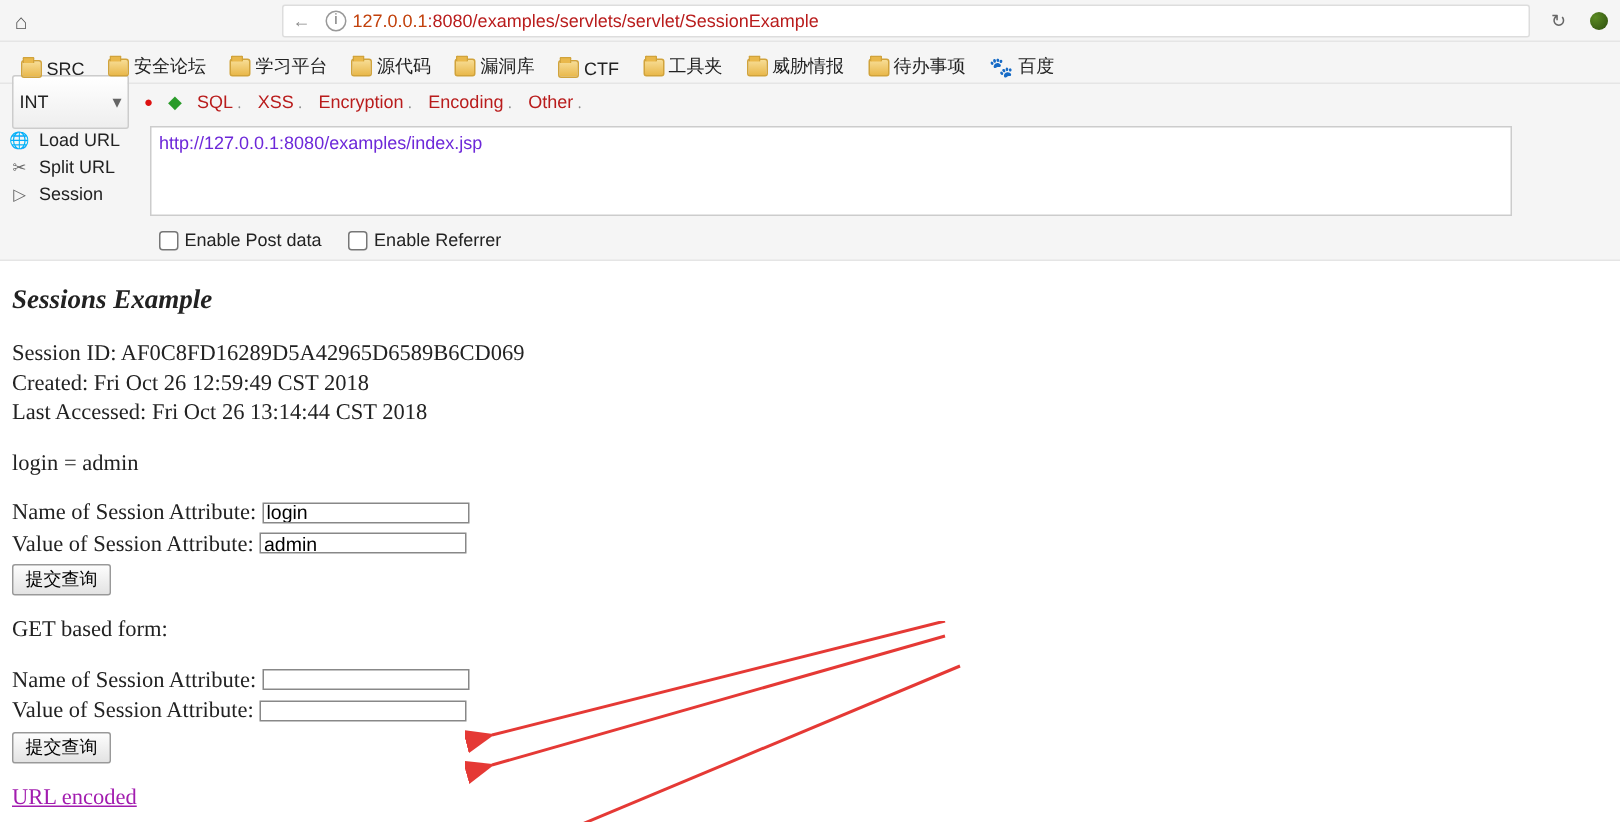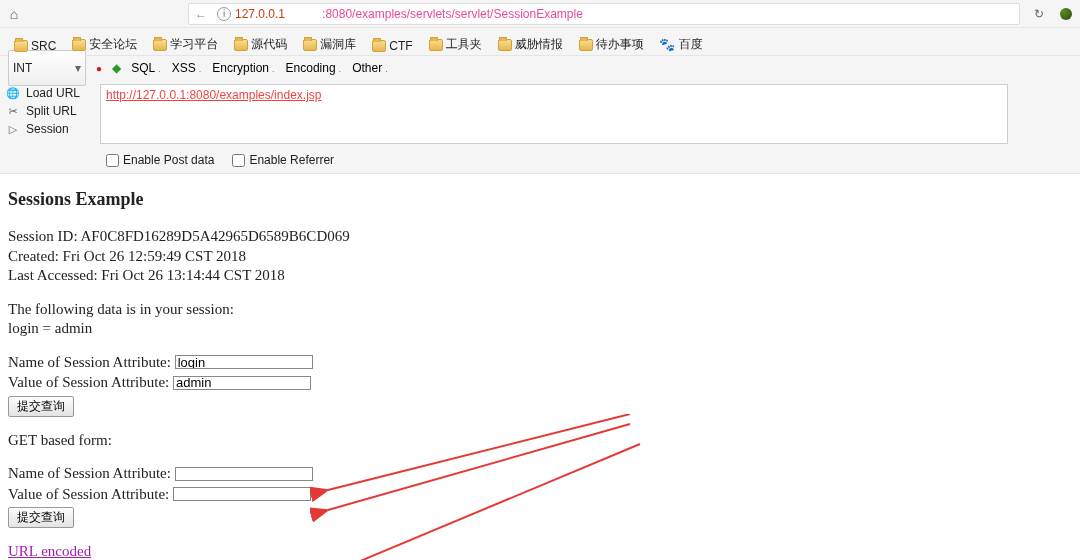--- a/index.html
+++ b/index.html
@@ -4,46 +4,46 @@
 <style>
   * { margin:0; padding:0; box-sizing:border-box; }
   body { font-family: Arial, "Microsoft YaHei", sans-serif; font-size:12px; color:#222; background:#fff; width:1080px; }
   .topbar { display:flex; align-items:center; height:28px; background:#f5f5f5; border-bottom:1px solid #e5e5e5; }
   .home-btn { width:28px; text-align:center; font-size:14px; color:#555; cursor:pointer; }
   .nav-spacer { flex:0 0 160px; }
   .url-area { flex:1; display:flex; align-items:center; background:#fff; border:1px solid #ddd; height:22px; border-radius:2px; margin-right:6px; }
   .nav-back { padding:0 6px; color:#888; }
   .info-ico { width:14px; height:14px; border:1px solid #999; border-radius:50%; display:inline-flex; align-items:center; justify-content:center; font-size:10px; color:#777; margin:0 4px; }
   .url-host { color:#c2410c; }
-  .url-path { color:#ec4899;margin-left:37px; }
+  .url-path { color:#b91c1c; }
   .reload { padding:0 8px; color:#666; }
   .green-dot { width:12px; height:12px; border-radius:50%; background:radial-gradient(circle at 30% 30%, #5a8a22, #2d4d0f); margin:0 8px; }
   .bm-bar { display:flex; align-items:flex-end; height:28px; background:#f5f5f5; border-bottom:1px solid #e5e5e5; padding:0 8px; gap:4px; }
   .bm-item { display:flex; align-items:center; gap:3px; padding:2px 6px; border-radius:3px; cursor:pointer; }
   .folder-ico { width:14px; height:12px; background:linear-gradient(#f7dd95,#e9b84b); border:1px solid #d1a33b; border-radius:2px; position:relative; }
   .folder-ico:before { content:""; position:absolute; top:-3px; left:0; width:6px; height:3px; background:#e9b84b; border:1px solid #d1a33b; border-bottom:none; border-radius:1px 1px 0 0; }
   .paw-ico { font-size:13px; color:#2a7de1; }
   .hackbar { background:#f5f5f5; border-bottom:1px solid #e5e5e5; }
   .hb-row1 { display:flex; align-items:center; height:24px; padding:0 8px; gap:10px; }
   .int-sel { width:78px; height:36px; border:1px solid #ccc; background:linear-gradient(#fff,#eee); border-radius:2px; padding:0 4px; display:flex; align-items:center; justify-content:space-between; }
   .rec { color:#d11; font-size:10px; }
   .greenplus { color:#2a9b2a; font-size:12px; }
-  .menu-item { color:#000000; cursor:pointer; }
+  .menu-item { color:#b91c1c; cursor:pointer; }
   .menu-item.dd:after { content:"\2024"; margin-left:2px; color:#888; font-size:9px; }
   .hb-body { display:flex; }
   .hb-side { width:100px; padding:4px 6px; }
   .side-item { display:flex; align-items:center; gap:6px; padding:2px 0; cursor:pointer; }
   .side-ico { width:14px; text-align:center; color:#666; font-size:11px; }
   .hb-main { flex:1; padding:4px 6px 6px 0; }
-  .hb-input { width:908px; height:60px; border:1px solid #ccc; background:#fff; padding:3px 5px; font-size:12px; font-family:Arial; color:#ef4444; resize:none;text-decoration:underline; }
+  .hb-input { width:908px; height:60px; border:1px solid #ccc; background:#fff; padding:3px 5px; font-size:12px; font-family:Arial; color:#6d28d9; resize:none; }
   .hb-checks { display:flex; align-items:flex-start; gap:18px; padding:0 0 6px 106px; }
   .chk { display:flex; align-items:center; gap:4px; }
   .chk input { width:13px; height:13px; }
   .page { padding:14px 8px 6px 8px; position:relative; font-family:"Times New Roman", serif; font-size:15px; color:#222; line-height:1.3; }
-  .page h3 { font-family:"Times New Roman", serif; font-size:18px; font-weight:bold; margin-bottom:16px; }
+  .page h3 { font-family:"Times New Roman", serif; font-size:18px; font-weight:bold; margin-bottom:16px;font-style:italic; }
   .para { margin-bottom:14px; }
   .form-line { margin:1px 0; }
   .form-line input[type=text] { border:1px solid #888; height:14px; width:138px; font-size:13px; padding:0 2px; font-family:Arial; }
   .submit-btn { margin-top:2px; margin-bottom:14px; padding:1px 8px; font-size:12px; background:linear-gradient(#fdfdfd,#e3e3e3); border:1px solid #999; border-radius:2px; cursor:pointer;text-align:center; }
   .link { color:#a21caf; text-decoration:underline; cursor:pointer; }
   .arrow-svg { position:absolute; top:240px; left:310px; pointer-events:none; }
 </style>
 </head>
 <body>
 
@@ -147,21 +147,20 @@
 <div class="page">
   <h3>Sessions Example</h3>
 
   <div class="para">
     <div><span>Session ID: </span><span>AF0C8FD16289D5A42965D6589B6CD069</span></div>
     <div><span>Created: </span><span>Fri Oct 26 12:59:49 CST 2018</span></div>
     <div><span>Last Accessed: </span><span>Fri Oct 26 13:14:44 CST 2018</span></div>
   </div>
 
   <div class="para">
-    <div>The following data is in your session:</div>
     <div>login = admin</div>
   </div>
 
   <div class="form-line"><span>Name of Session Attribute:</span> <input type="text" value="login" style=""></div>
   <div class="form-line"><span>Value of Session Attribute:</span> <input type="text" value="admin" style=""></div>
   <button class="submit-btn">提交查询</button>
 
   <div class="para">GET based form:</div>
 
   <div class="form-line"><span>Name of Session Attribute:</span> <input type="text" style=""></div>

